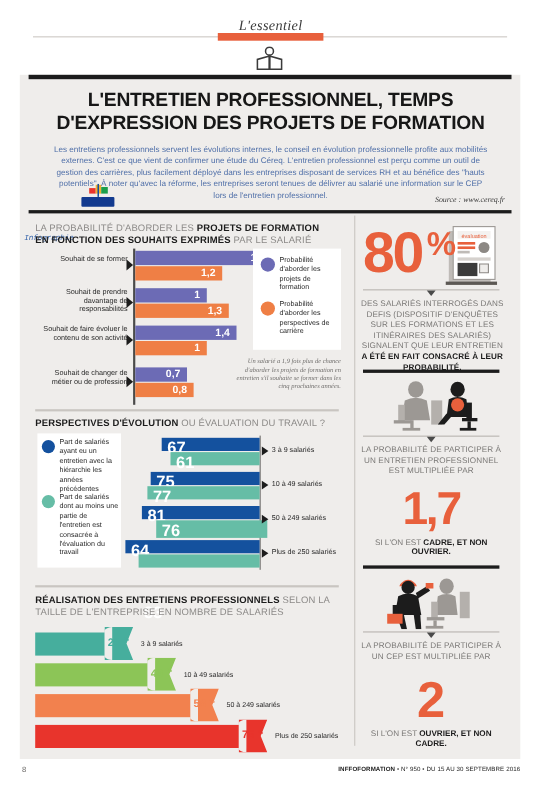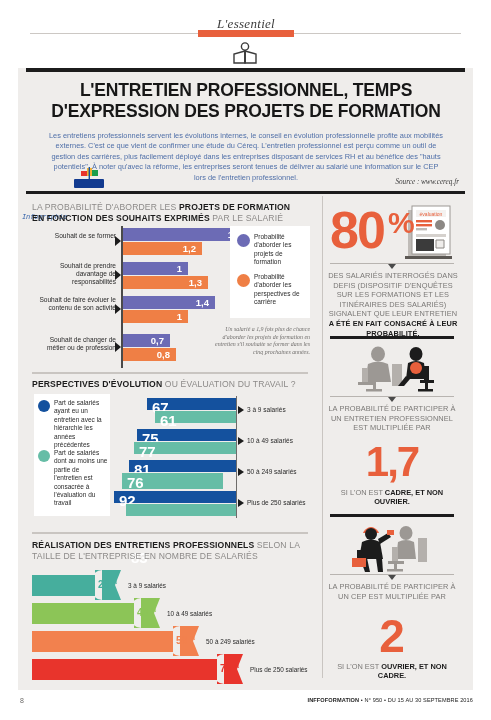--- a/index.html
+++ b/index.html
@@ -200,28 +200,28 @@
     </div>
     <div class="bar2" style="left:116px;top:374px;width:102px;height:12px;background:#66bda6;">
       <span class="bar2-val" style="left:5px;top:2px;">77</span>
     </div>
     <div class="arrow-r" style="left:220px;top:369px;"></div>
     <div class="c2-lab" style="left:229px;top:369px;">10 à 49 salariés</div>
 
     <div class="bar2" style="left:111px;top:392px;width:107px;height:12px;background:#14519e;">
       <span class="bar2-val" style="left:5px;top:2px;">81</span>
     </div>
-    <div class="bar2" style="left:104px;top:405px;width:101px;height:16px;background:#66bda6;">
+    <div class="bar2" style="left:124px;top:405px;width:101px;height:16px;background:#66bda6;">
       <span class="bar2-val" style="left:5px;top:2px;">76</span>
     </div>
     <div class="arrow-r" style="left:220px;top:400px;"></div>
     <div class="c2-lab" style="left:229px;top:400px;">50 à 249 salariés</div>
 
     <div class="bar2" style="left:96px;top:423px;width:122px;height:12px;background:#14519e;">
-      <span class="bar2-val" style="left:5px;top:2px;">92</span>
+      <span class="bar2-val" style="left:5px;top:2px;">64</span>
     </div>
     <div class="bar2" style="left:108px;top:436px;width:110px;height:12px;background:#66bda6;">
       <span class="bar2-val" style="left:5px;top:2px;margin-top:44px;">83</span>
     </div>
     <div class="arrow-r" style="left:220px;top:431px;"></div>
     <div class="c2-lab" style="left:229px;top:431px;">Plus de 250 salariés</div>
 
     <div class="rule-thick" style="left:14px;top:464px;width:276px;height:2px;background:#c9c5c1;"></div>
 
     <div class="sec-head" style="left:14px;top:472px;width:280px;">

